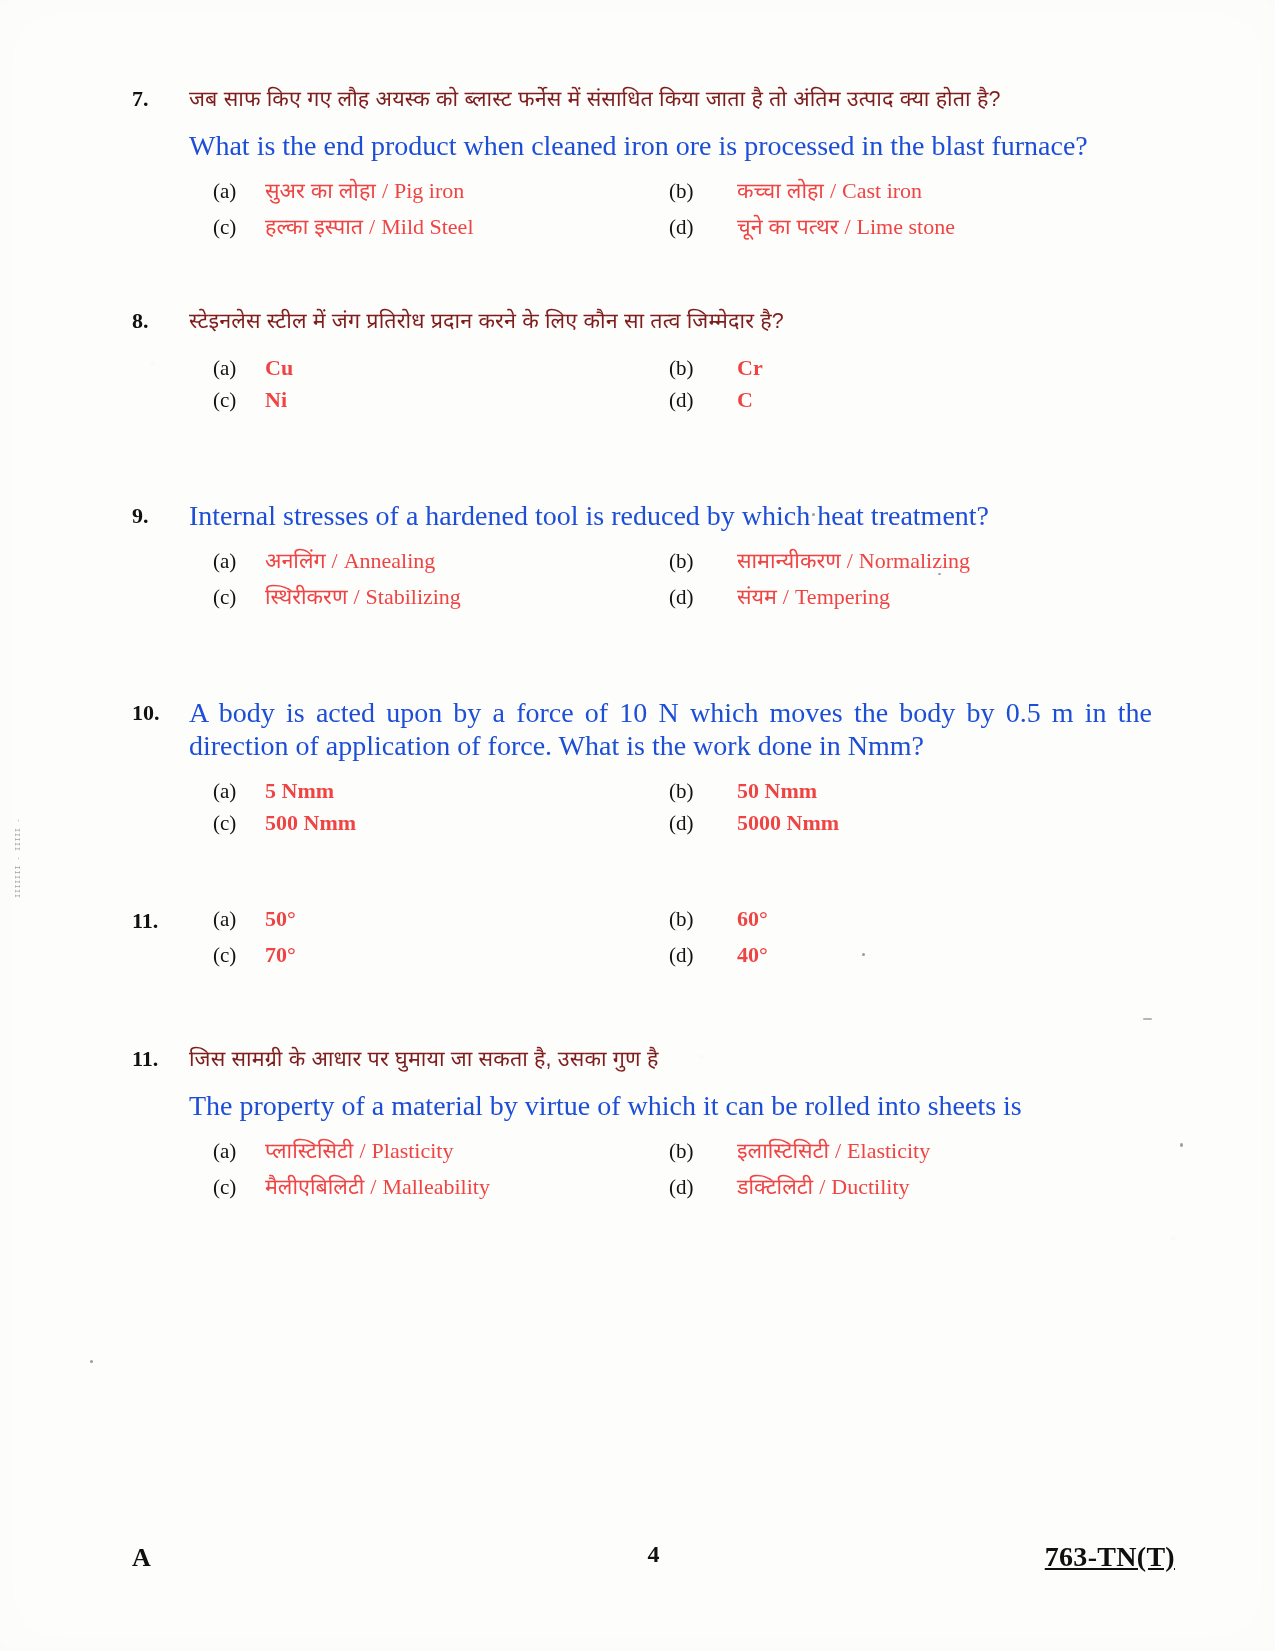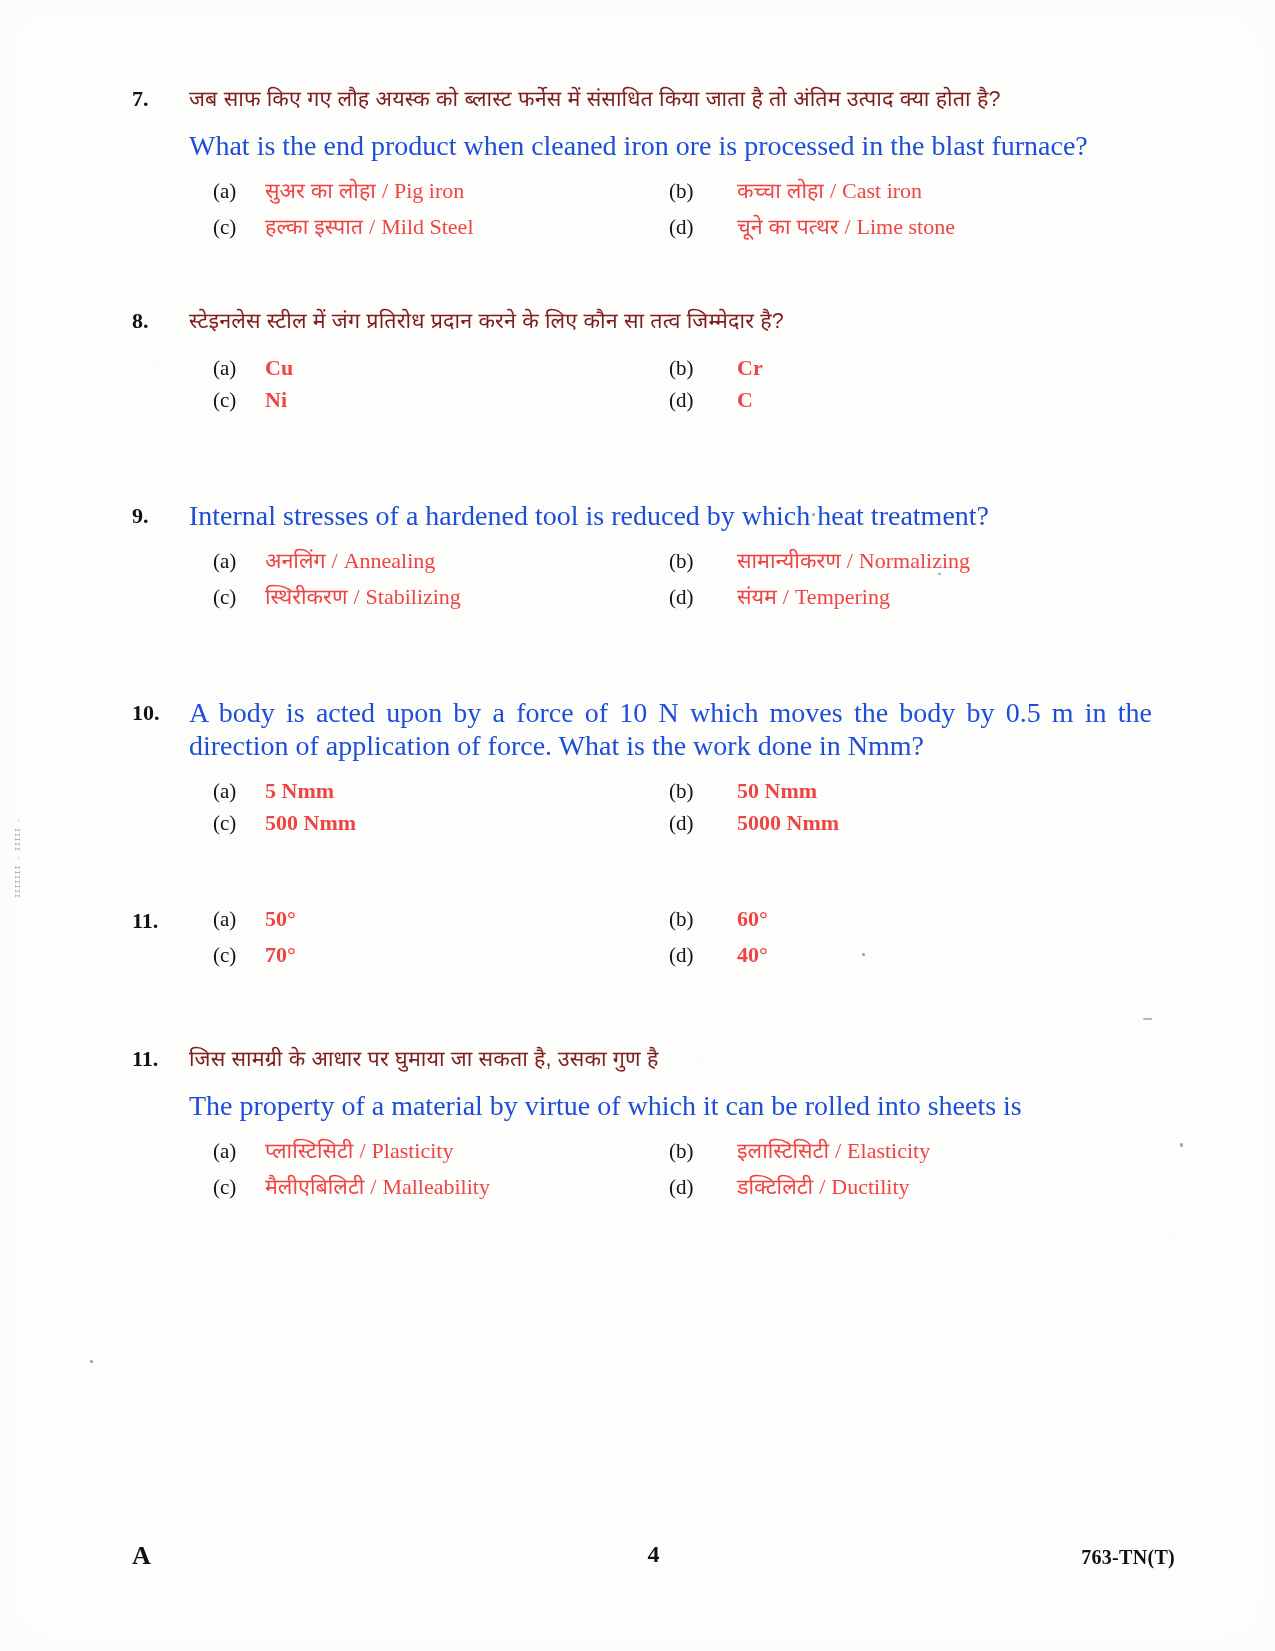--- a/index.html
+++ b/index.html
@@ -173,23 +173,24 @@
   }
   .footer-center {
     position: absolute;
     left: 0;
     right: 0;
     text-align: center;
     font-size: 24px;
     font-weight: 700;
   }
   .footer-right {
-    font-size: 20px;
+    font-size: 28px;
     font-weight: 700;
     letter-spacing: 0.3px;
+    text-decoration: underline;
   }
 </style>
 </head>
 <body>
 
 <div class="page">
 
   <div class="scan-noise"></div>
   <div class="binding-mark">IIIIIII   -   IIIII   -</div>
 

